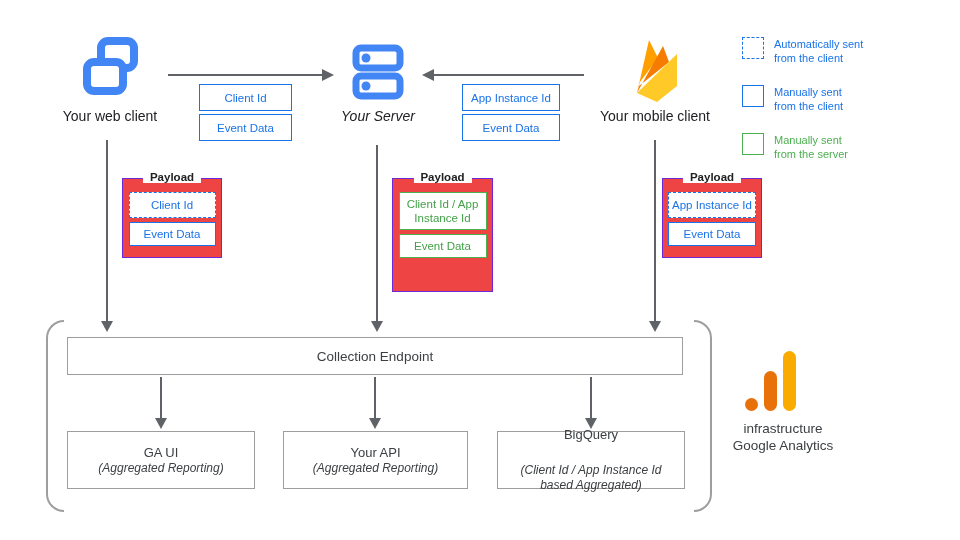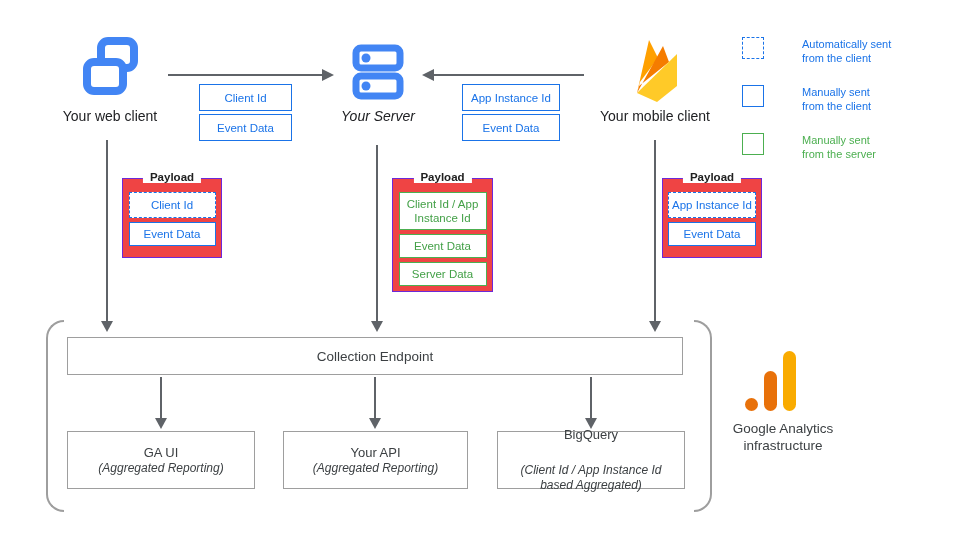--- a/index.html
+++ b/index.html
@@ -16,21 +16,21 @@
   .payload-box{border:1px solid #6d28d9;background:#ef4444;box-sizing:border-box;}
   .payload-title{position:absolute;top:-8px;left:50%;transform:translateX(-50%);background:#fff;padding:0 7px;font-size:11.5px;font-weight:700;color:#212121;white-space:nowrap;}
   .pitems{padding-top:13px;}
   .pitem{margin:0 auto 4px;display:flex;align-items:center;justify-content:center;text-align:center;font-size:11.5px;font-weight:500;background:#fff;box-sizing:border-box;line-height:14px;}
   .dashed-blue{border:1.5px dashed #1a73e8;color:#1a73e8;}
   .solid-blue{border:1.5px solid #1a73e8;color:#1a73e8;}
   .solid-green{border:1.5px solid #4caf50;color:#43a047;}
   .legend{display:flex;flex-direction:column;}
   .legend-row{display:flex;gap:10px;margin-bottom:20px;align-items:flex-start;}
   .swatch{width:20px;height:20px;flex:none;background:#fff;box-sizing:content-box;}
-  .legend-text{font-size:11px;line-height:14px;font-weight:500;margin-left:28px;}
+  .legend-text{font-size:11px;line-height:14px;font-weight:500;}
   .legend-text.blue{color:#1a73e8;}
   .legend-text.green{color:#4caf50;}
   .bracket-left{width:16px;height:188px;border:2px solid #9e9e9e;border-right:none;border-radius:18px 0 0 18px;}
   .bracket-right{width:16px;height:188px;border:2px solid #9e9e9e;border-left:none;border-radius:0 18px 18px 0;}
   .endpoint{border:1px solid #9e9e9e;background:#fff;display:flex;align-items:center;justify-content:center;font-size:13.5px;font-weight:500;color:#3c4043;box-sizing:border-box;}
   .outbox{border:1px solid #9e9e9e;background:#fff;display:flex;flex-direction:column;align-items:center;justify-content:center;text-align:center;color:#3c4043;box-sizing:border-box;padding:2px 6px;}
   .outbox .t{font-size:13px;font-weight:500;line-height:16px;}
   .outbox .s{font-size:12px;font-style:italic;line-height:15px;}
   .brand-text{font-size:13.5px;color:#3c4043;text-align:center;line-height:17px;font-weight:500;}
 </style>
@@ -114,21 +114,20 @@
       <div class="pitem dashed-blue" style="width:87px;height:26px;">Client Id</div>
       <div class="pitem solid-blue" style="width:87px;height:24px;">Event Data</div>
     </div>
   </div>
 
   <div class="abs payload-box" style="left:392px;top:178px;width:101px;height:114px;">
     <span class="payload-title">Payload</span>
     <div class="pitems">
       <div class="pitem solid-green" style="width:88px;height:38px;">Client Id / App Instance Id</div>
       <div class="pitem solid-green" style="width:88px;height:24px;">Event Data</div>
-      <div class="pitem solid-green" style="width:88px;height:24px;">Server Data</div>
     </div>
   </div>
 
   <div class="abs payload-box" style="left:662px;top:178px;width:100px;height:80px;">
     <span class="payload-title">Payload</span>
     <div class="pitems">
       <div class="pitem dashed-blue" style="width:88px;height:26px;">App Instance Id</div>
       <div class="pitem solid-blue" style="width:88px;height:24px;">Event Data</div>
     </div>
   </div>
@@ -157,17 +156,17 @@
     <div class="t">BigQuery</div>
     <div class="s">(Client Id / App Instance Id based Aggregated)</div>
   </div>
 
   <svg class="abs" style="left:741px;top:349px;" width="64" height="64" viewBox="0 0 64 64">
     <rect x="42" y="2" width="13" height="60" rx="6.5" fill="#F9AB00"></rect>
     <rect x="23" y="22" width="13" height="40" rx="6.5" fill="#E8710A"></rect>
     <circle cx="10.5" cy="55.5" r="6.5" fill="#E8710A"></circle>
   </svg>
   <div class="abs brand-text" style="left:703px;top:420px;width:160px;">
+    <div>infrastructure</div>
     <div>Google Analytics</div>
-    <div>infrastructure</div>
   </div>
 
 </div>
 
 </body></html>

